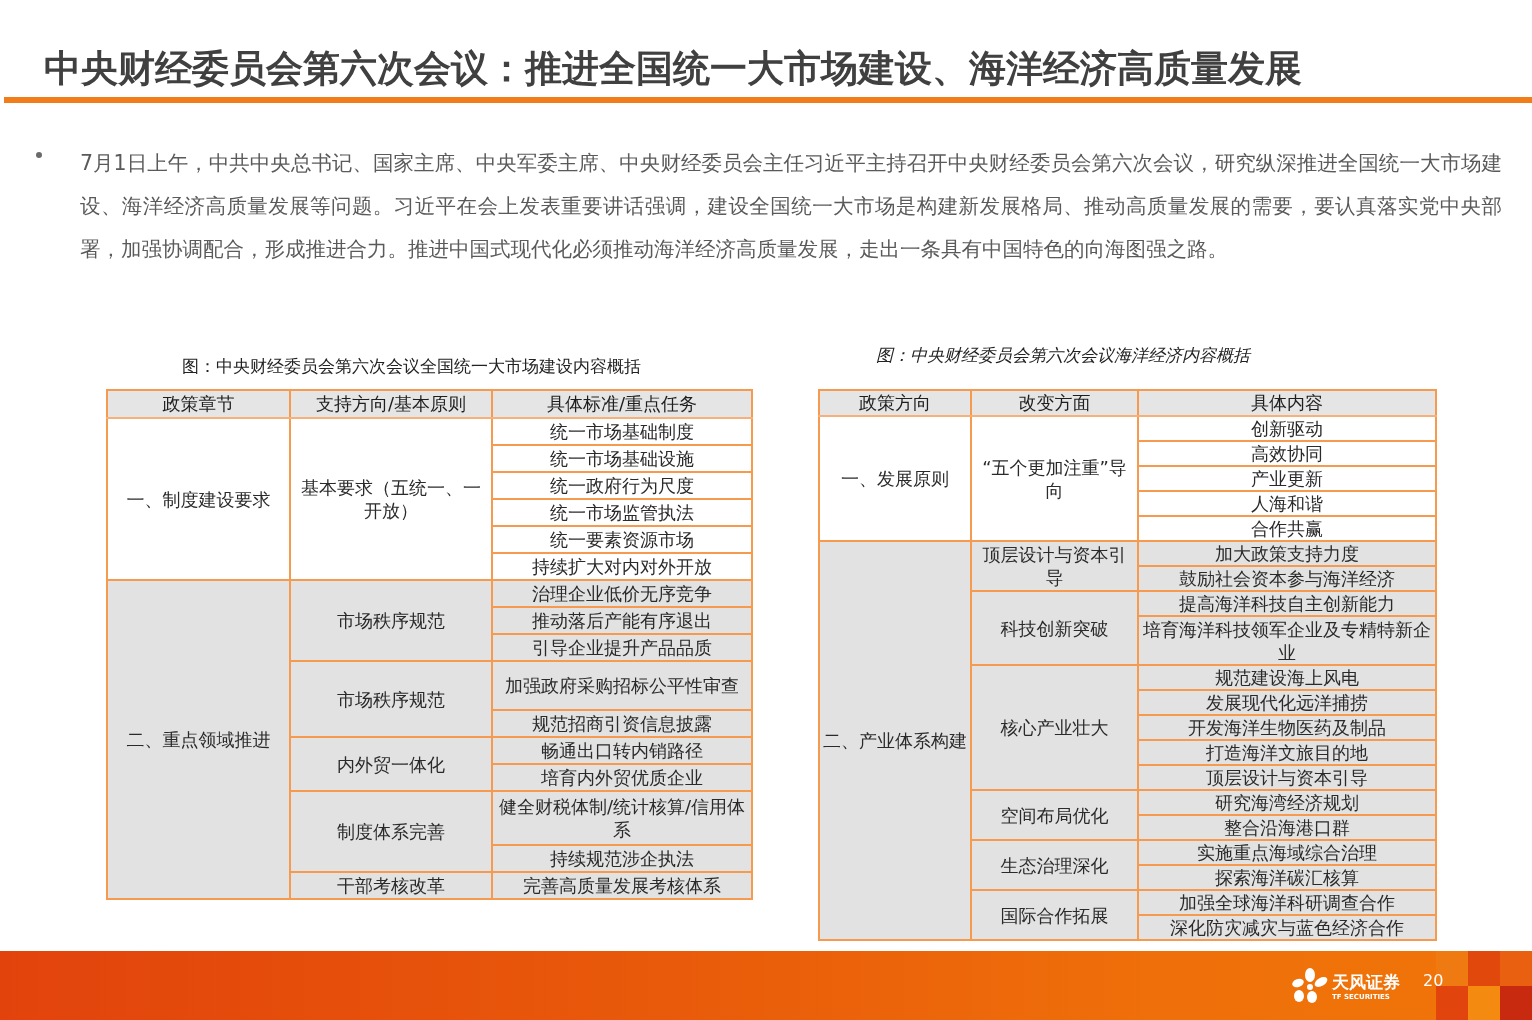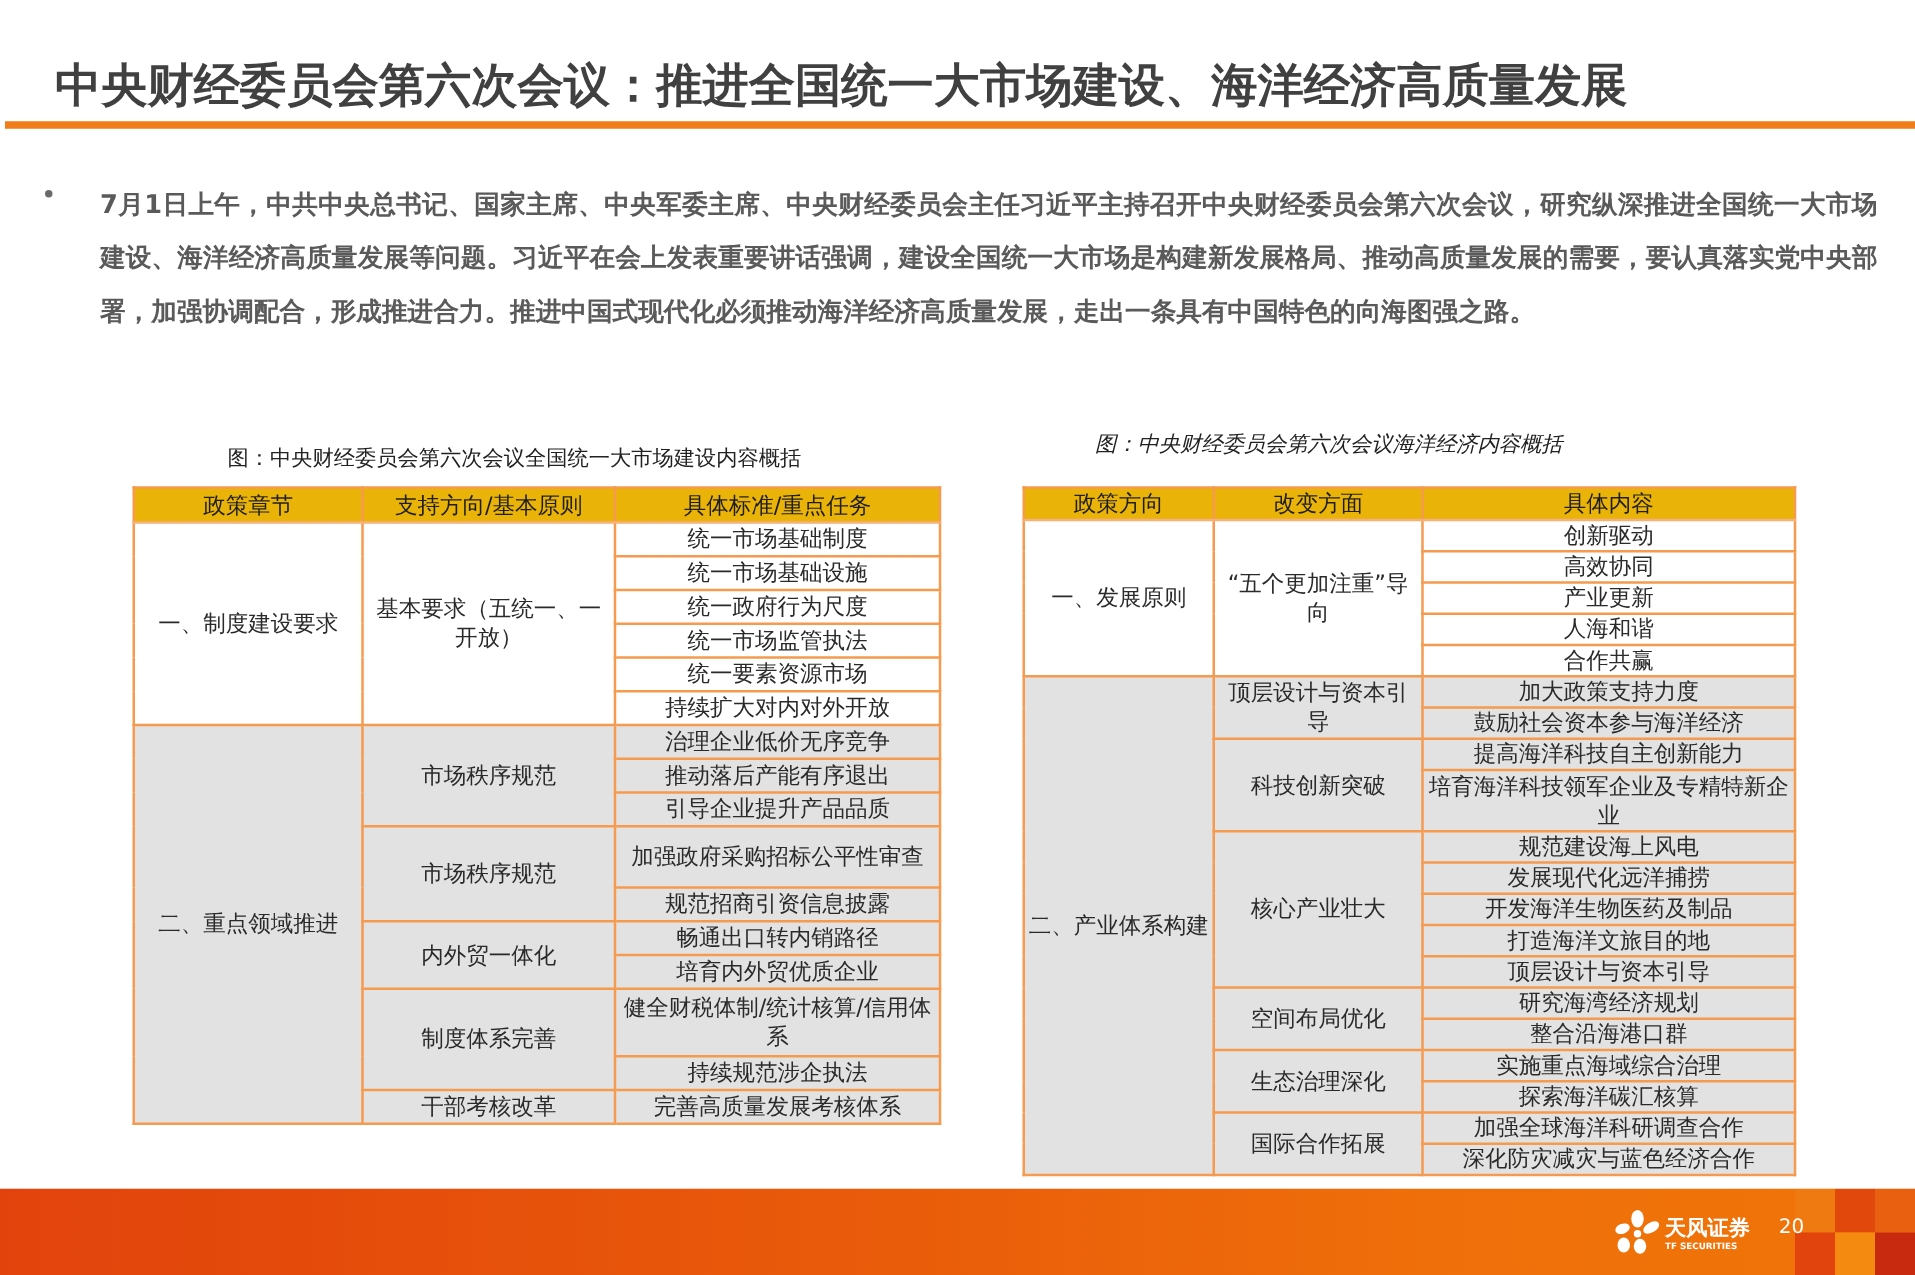--- a/index.html
+++ b/index.html
@@ -17,35 +17,34 @@
   }
 
   .bullet-wrap { position: absolute; left: 32px; top: 142px; width: 1470px; }
   .bullet-dot {
     position: absolute; left: 4px; top: 10px; width: 6px; height: 6px; border-radius: 50%;
     background: #6a6a6a;
   }
   .bullet-text {
     margin-left: 48px; font-size: 20.5px; line-height: 43px; color: #5a5a5a;
     text-align: justify;
-    font-weight: bold;
   }
 
   .caption {
     position: absolute; font-size: 17px; color: #222; white-space: nowrap;
   }
   .cap-left { left: 182px; top: 355px; }
   .cap-right { left: 876px; top: 344px; font-style: italic; }
 
   table.tbl {
     position: absolute; border-collapse: collapse; table-layout: fixed;
     font-size: 18px; color: #2a2a2a;
   }
   table.tbl th {
-    background: #eab308; color: #1e1e1e; font-weight: normal; text-align: center;
+    background: #e5e5e5; color: #1e1e1e; font-weight: normal; text-align: center;
     border: 2px solid #f59a4e; border-bottom: 2px solid #f7b07a;
   }
   table.tbl td {
     border: 2px solid #f59a4e; text-align: center; vertical-align: middle;
     line-height: 23px; padding: 0 2px; margin-top: 36px;
   }
   table.tbl tr.g1 td { background: #ffffff; }
   table.tbl tr.g2 td { background: #e2e2e2; }
 
   .tbl-left { left: 106px; top: 389px; width: 645px; }

